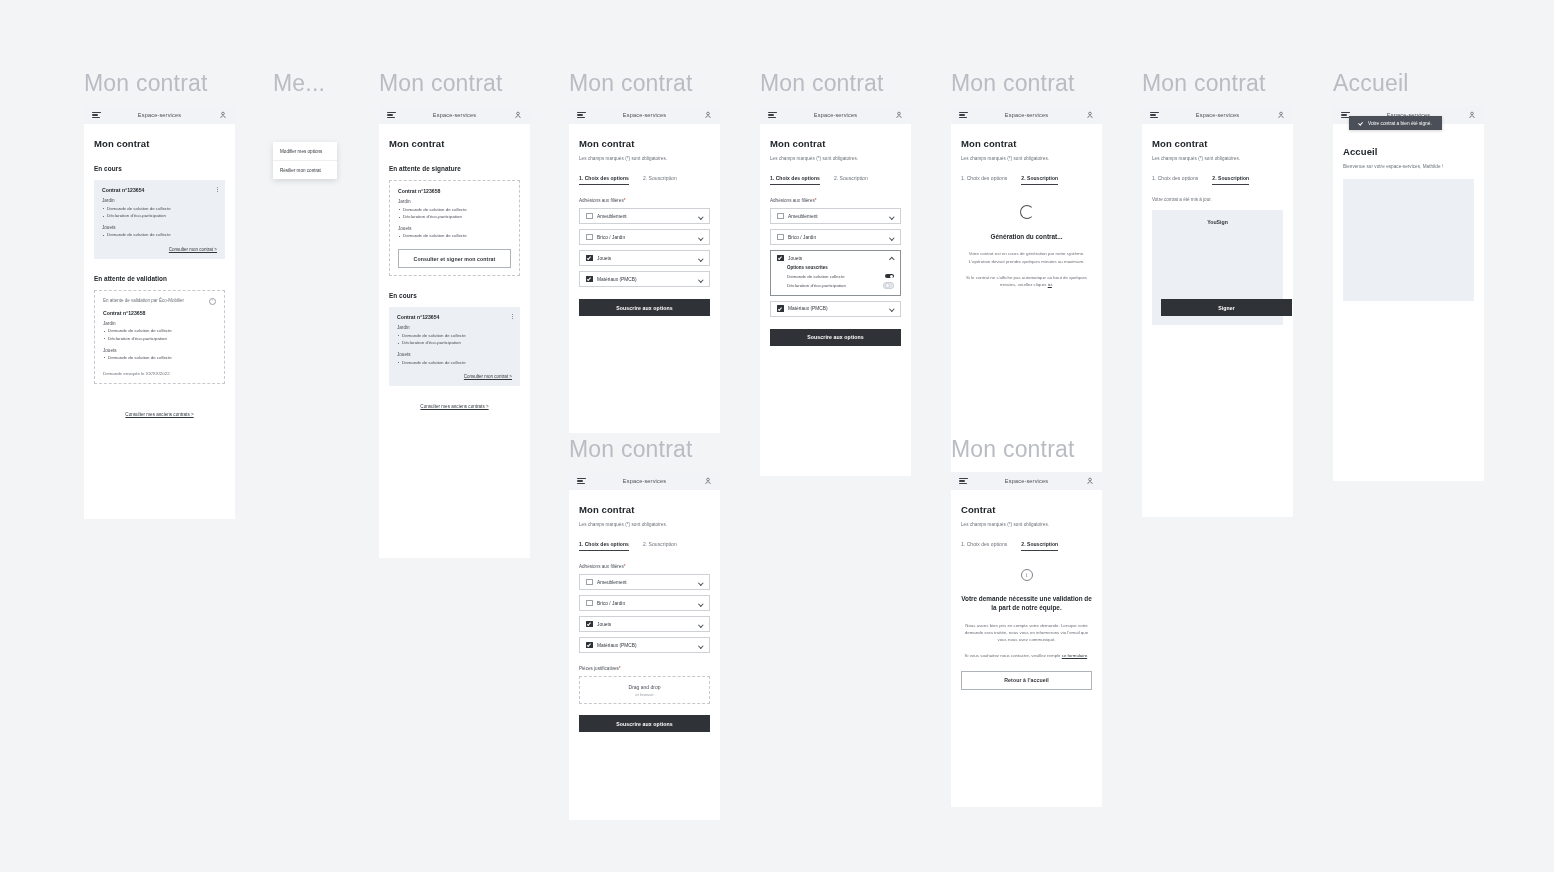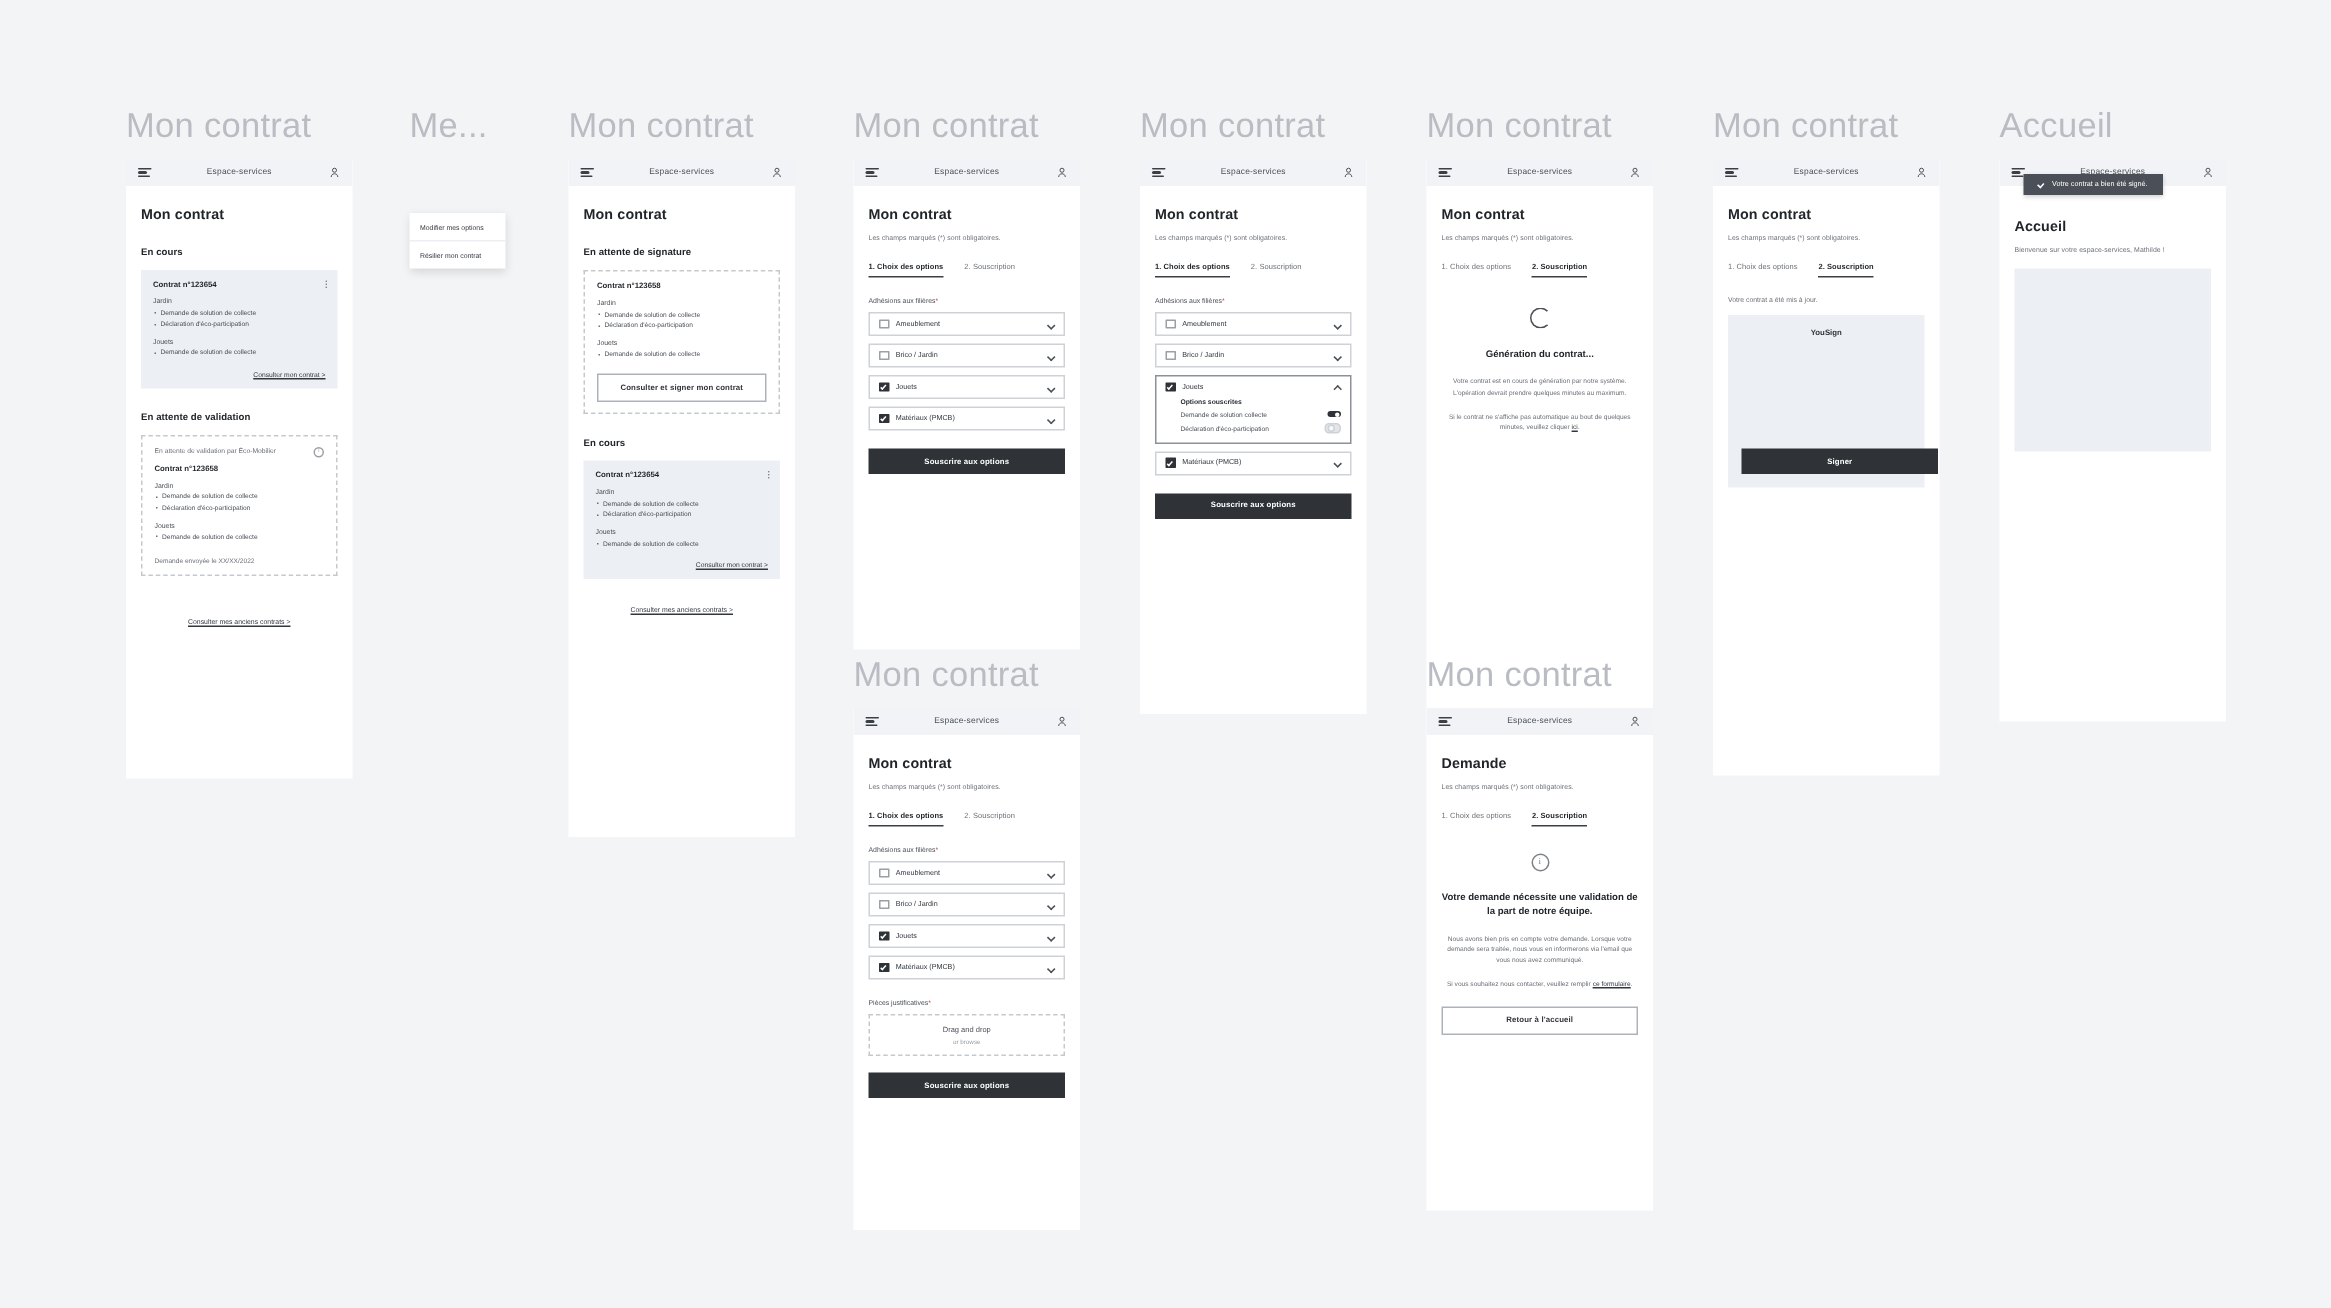--- a/index.html
+++ b/index.html
@@ -628,21 +628,21 @@
           </div>
         <div class="brand">Espace-services</div>
         <div class="avatar">
           <svg width="8" height="8" viewBox="0 0 16 16">
               <circle cx="8" cy="5" r="2.7" fill="none" stroke="#3b3f45" stroke-width="1.2"></circle>
               <path d="M3.6 14c0-2.6 2-4.3 4.4-4.3s4.4 1.7 4.4 4.3" fill="none" stroke="#3b3f45" stroke-width="1.2"></path>
             </svg>
         </div>
       </div>
       <div class="pbody">
-        <div class="h1">Demande</div>
+        <div class="h1">Contrat</div>
         <div class="subtle">Les champs marqués (*) sont obligatoires.</div>
         <div class="tabs">
           <div class="tab">1. Choix des options</div>
           <div class="tab active">2. Souscription</div>
         </div>
         <div class="info-circle">i</div>
         <div class="center st-title">Votre demande nécessite une validation de la part de notre équipe.</div>
         <div class="center st-body">Nous avons bien pris en compte votre demande. Lorsque votre demande sera traitée, nous vous en informerons via l'email que vous nous avez communiqué.</div>
         <div class="center st-body">
           <span>Si vous souhaitez nous contacter, veuillez remplir </span><a href="#">ce formulaire</a><span>.</span>

